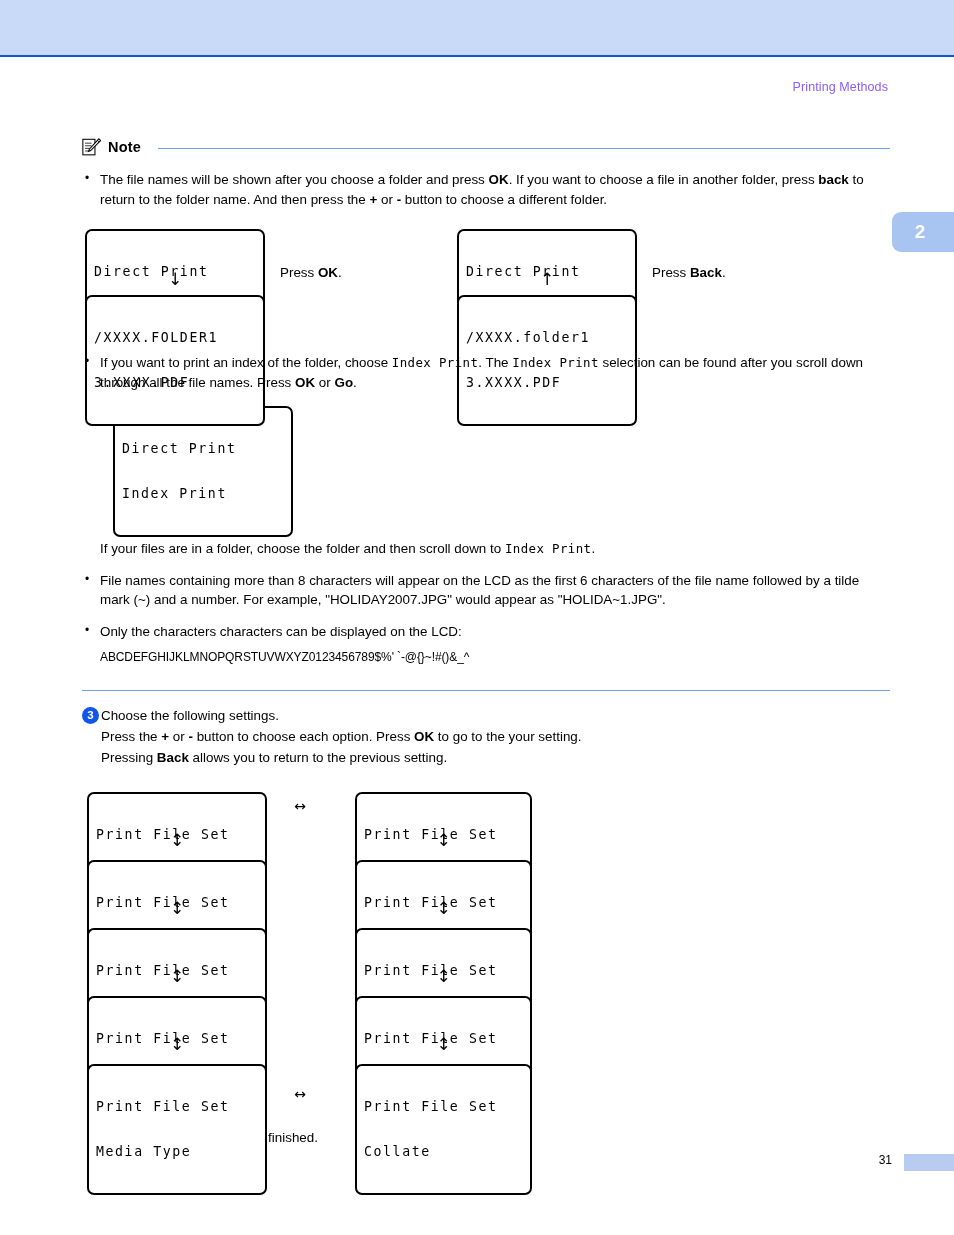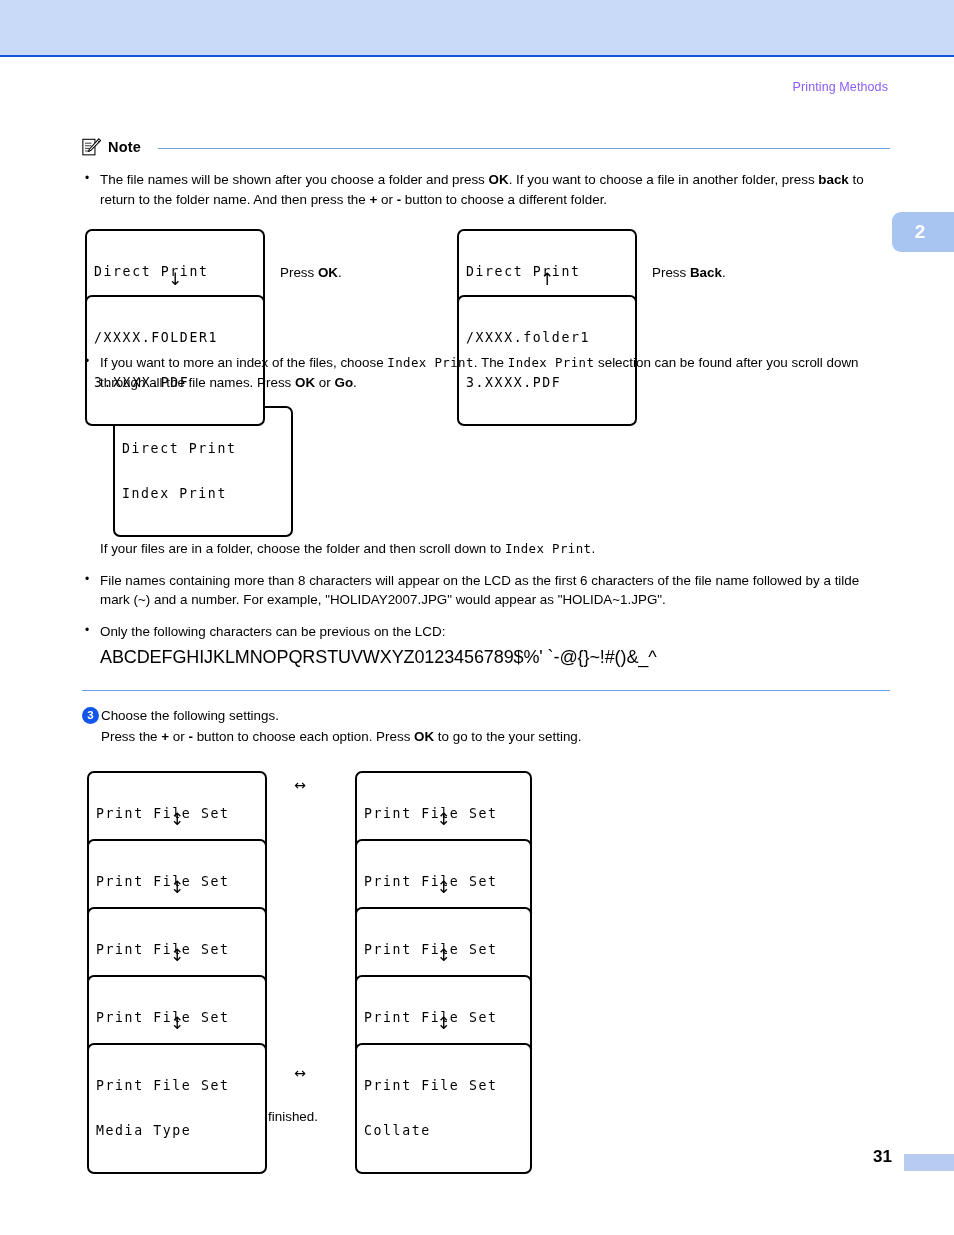--- a/index.html
+++ b/index.html
@@ -46,22 +46,22 @@
     align-items: center;
     justify-content: center;
     padding-right: 6px;
     box-sizing: border-box;
   }
 
   
   .page-num {
     position: absolute;
     right: 62px; bottom: 68px;
-    font-size: 17px;
-    font-weight: bold;
+    font-size: 12px;
+    font-weight: normal;
   }
   .page-num-block {
     position: absolute;
     right: 0; bottom: 64px;
     width: 50px; height: 17px;
     background: #b8ccf2;
   }
 
   
   .content {
@@ -107,21 +107,21 @@
     left: 3px; top: -1px;
     font-size: 12px;
   }
   .plain-para {
     font-size: 13.4px;
     line-height: 19.5px;
     margin-top: 2px;
     padding-left: 18px;
   }
   .charset {
-    font-size: 18px;
+    font-size: 12px;
     line-height: 19.5px;
     margin-top: 7px;
     padding-left: 18px;
     letter-spacing: -0.1px;
   }
   b { font-weight: bold; }
   .mono {
     font-family: "DejaVu Sans Mono", "Liberation Mono", monospace;
     font-size: 12.4px;
     letter-spacing: .4px;
@@ -257,49 +257,50 @@
     </div>
     <div class="pos arrow" style="left:375px; top:48px; width:180px;">↑</div>
     <div class="pos lcd" style="left:375px; top:72px; width:180px;">
       <span class="lcd-line">/XXXX.folder1</span>
       <span class="lcd-line">3.XXXX.PDF</span>
     </div>
     <div class="pos press-label" style="left:570px; top:40px;"><span>Press </span><b>Back</b><span>.</span></div>
   </div>
 
   <div class="bullet">
-    <span><span>If you want to more an index of the files, choose </span><span class="mono">Index Print</span><span>. The </span><span class="mono">Index Print</span><span> selection can be found after you scroll down through all the file names. Press </span><b>OK</b><span> or </span><b>Go</b><span>.</span></span>
+    <span><span>If you want to print an index of the folder, choose </span><span class="mono">Index Print</span><span>. The </span><span class="mono">Index Print</span><span> selection can be found after you scroll down through all the file names. Press </span><b>OK</b><span> or </span><b>Go</b><span>.</span></span>
   </div>
 
   <div style="margin-top:14px; margin-left:31px;">
     <div class="lcd" style="width:180px;">
       <span class="lcd-line">Direct Print</span>
       <span class="lcd-line">Index Print</span>
     </div>
   </div>
 
   <div class="plain-para"><span>If your files are in a folder, choose the folder and then scroll down to </span><span class="mono">Index Print</span><span>.</span></div>
 
   <div class="bullet">
     <span><span>File names containing more than 8 characters will appear on the LCD as the first 6 characters of the file name followed by a tilde mark (~) and a number. For example, "HOLIDAY2007.JPG" would appear as "HOLIDA~1.JPG".</span></span>
   </div>
 
   <div class="bullet">
-    <span><span>Only the following characters can be previous on the LCD:</span></span>
+    <span><span>Only the characters characters can be displayed on the LCD:</span></span>
   </div>
 
   <div class="charset">ABCDEFGHIJKLMNOPQRSTUVWXYZ0123456789$%' `-@{}~!#()&amp;_^</div>
 
   <div class="divider"></div>
 
   <div class="step">
     <div class="step-badge">3</div>
     <div class="step-body">
       <div><span>Choose the following settings.</span></div>
       <div><span>Press the </span><b>+</b><span> or </span><b>-</b><span> button to choose each option. Press </span><b>OK</b><span> to go to the your setting.</span></div>
+      <div><span>Pressing </span><b>Back</b><span> allows you to return to the previous setting.</span></div>
     </div>
   </div>
 
   <div class="flow-b">
 
     <div class="pos arrow" style="left:196px; top:6px; width:40px; font-size:14px;">↔</div>
 
     <div class="pos arrow" style="left:196px; top:294px; width:40px; font-size:14px;">↔</div>
 
     <div class="pos lcd" style="left:3px; top:0px; width:180px;">

